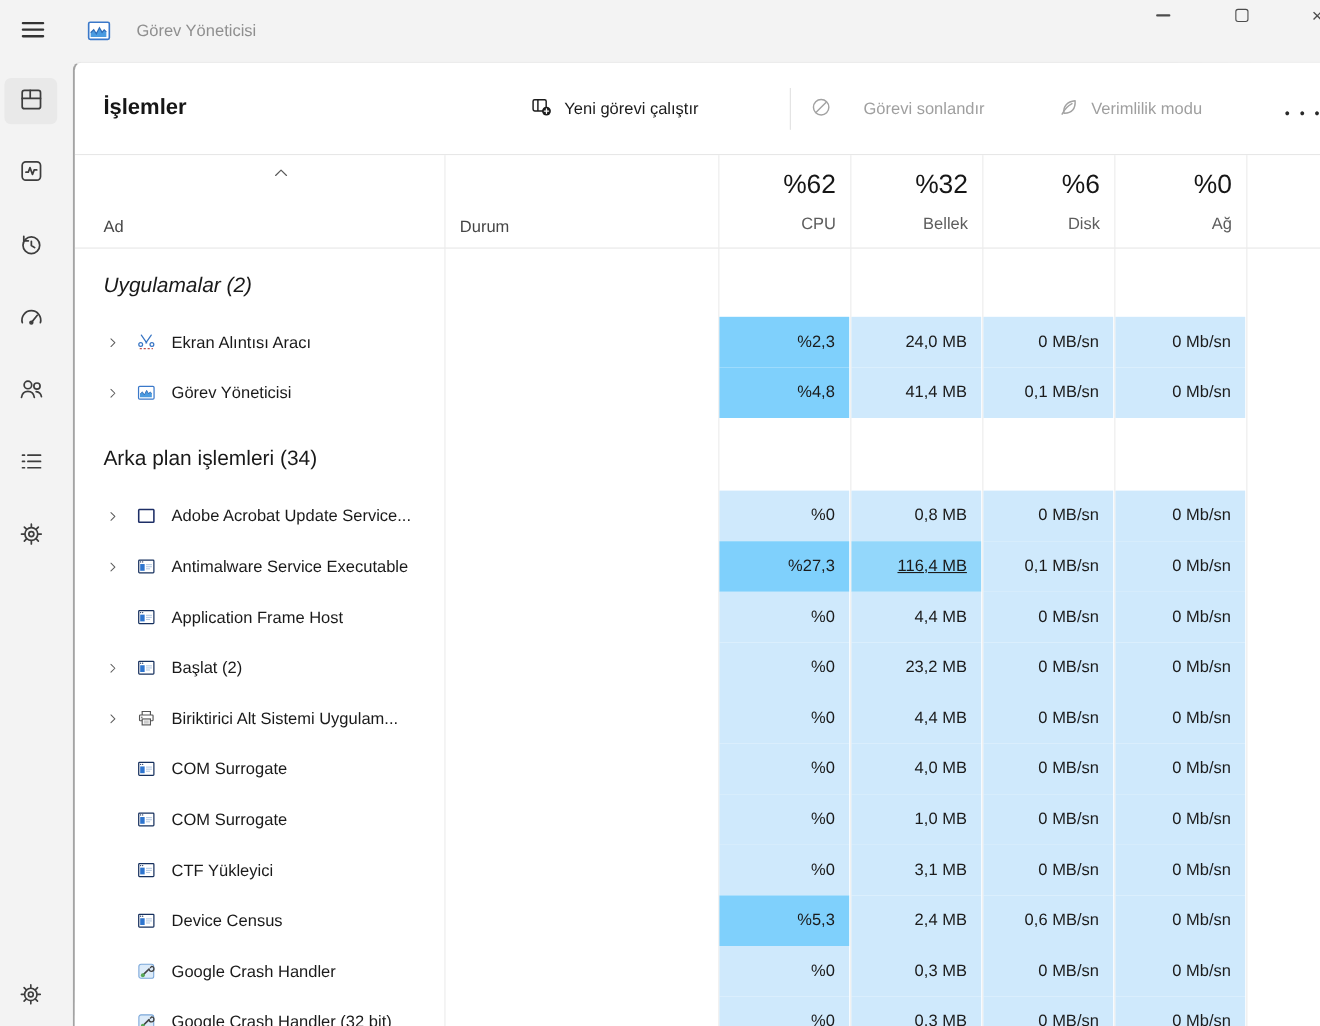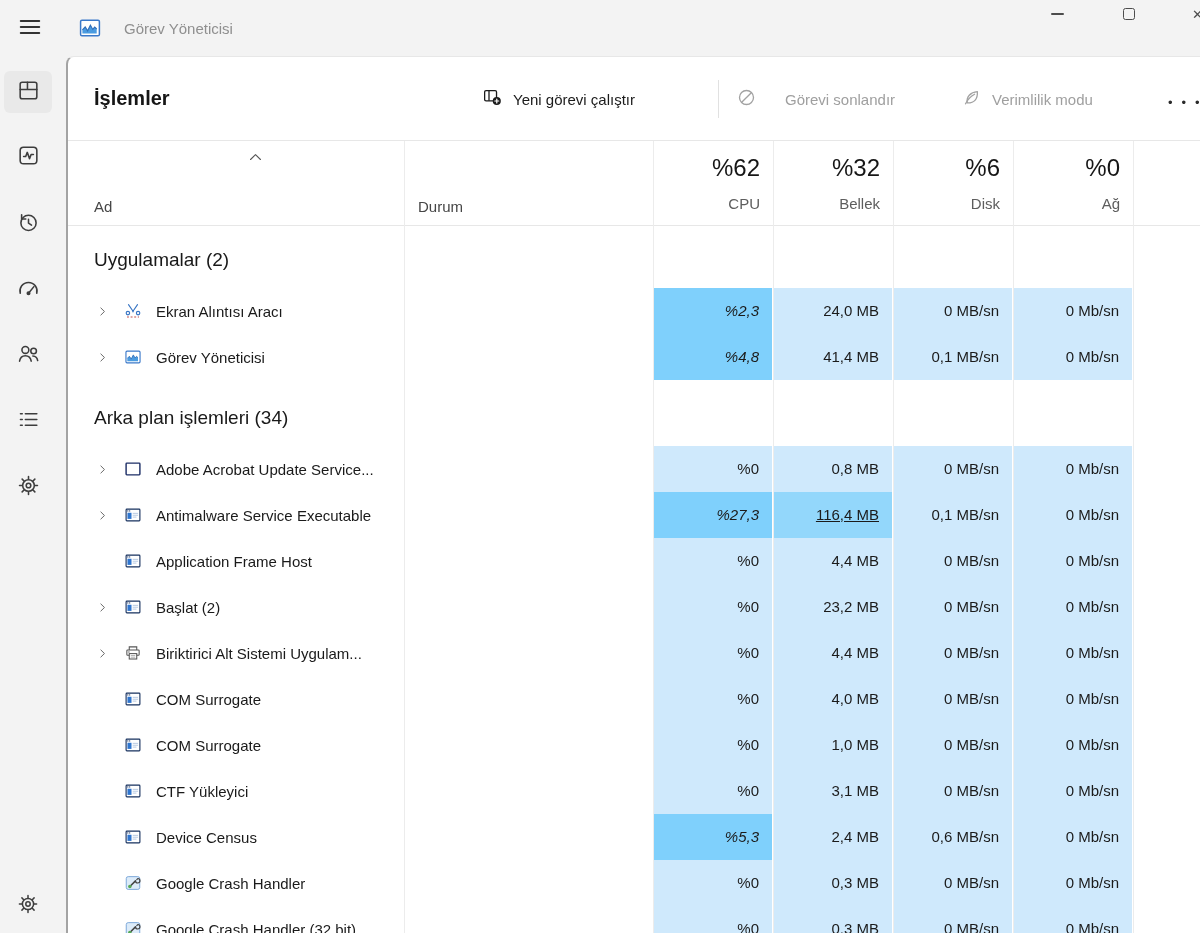--- a/index.html
+++ b/index.html
@@ -51,30 +51,30 @@
   .hcol { position:absolute; top:0; width:120px; height:100%; text-align:right; padding-right:13px; }
   .hcol .pct { display:block; margin-top:13px; font-size:24px; color:#161616; }
   .hcol .lbl { display:block; margin-top:13px; font-size:15px; color:#5d5d5d; }
   .hc-cpu { left:585px;padding-left:36px; } .hc-mem { left:705px; } .hc-disk { left:825px; } .hc-net { left:945px; }
   
   .vline { position:absolute; top:84px; bottom:0; width:1px; background:#ececec; z-index:0; }
   
   .rows { position:absolute; left:0; top:169px; width:100%; bottom:0; z-index:1; }
   .group-h { height:56px; display:flex; align-items:center; padding-left:26px;
     font-size:19px; color:#191919; cursor:pointer; }
-  .group-h.first { margin-top:6px; }
+  .group-h.first { margin-top:6px;font-style:italic; }
   .group-h.later { margin-top:10px; }
   .prow { display:grid; grid-template-columns:336px 249px 120px 120px 120px 120px; height:46px; cursor:default; }
   .ncell { display:flex; align-items:center; padding-left:28px; overflow:hidden; }
   .chev { width:16px; height:16px; flex:0 0 16px; margin-right:12px; display:flex; align-items:center; cursor:pointer; }
   .ricon { width:18px; height:18px; flex:0 0 18px; margin-right:14px; }
   .rname { font-size:15px; color:#1a1a1a; white-space:nowrap; }
   .vcell { margin:0 1px; line-height:46px; text-align:right; padding-right:13px;
     font-size:15px; color:#1b1b1b; background:var(--cell); }
-  .vcell.hot  { background:var(--cell-hot);font-style:italic; }
+  .vcell.hot  { background:var(--cell-hot); }
   .vcell.warm { background:var(--cell-warm);text-decoration:underline; }
 </style>
 </head>
 <body>
 
 <div class="titlebar">
   <button class="hamburger">
     <span><svg width="26" height="26" viewBox="0 0 24 24" aria-hidden="true">
           <path d="M3.5 6.5h17M3.5 12h17M3.5 17.5h17" fill="none" stroke="#333" stroke-width="1.9" stroke-linecap="round"></path>
         </svg></span>

